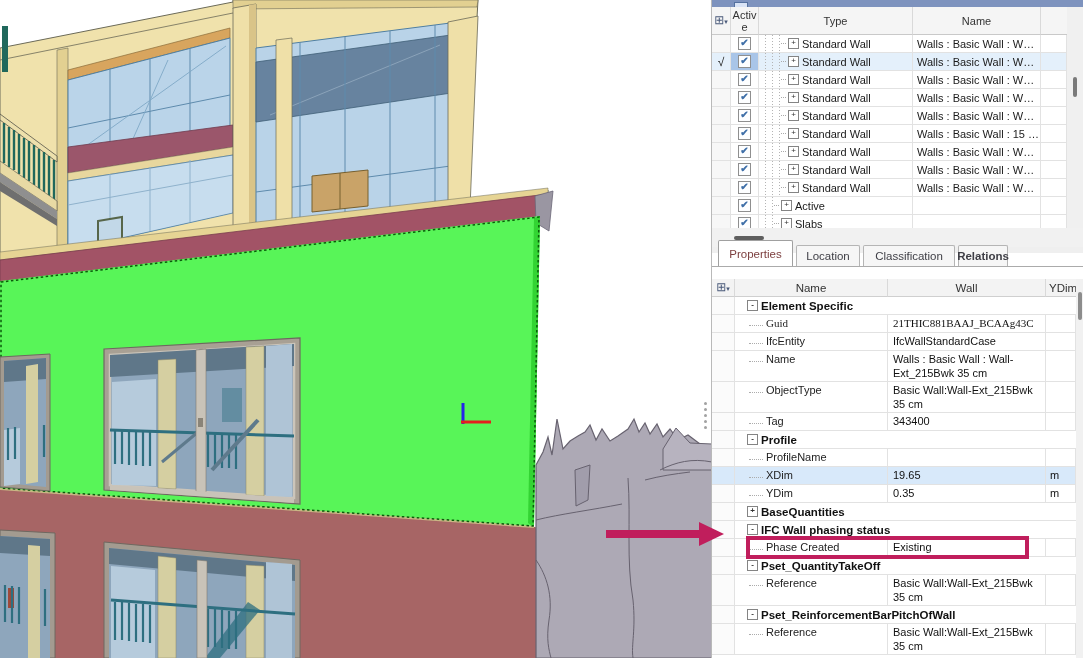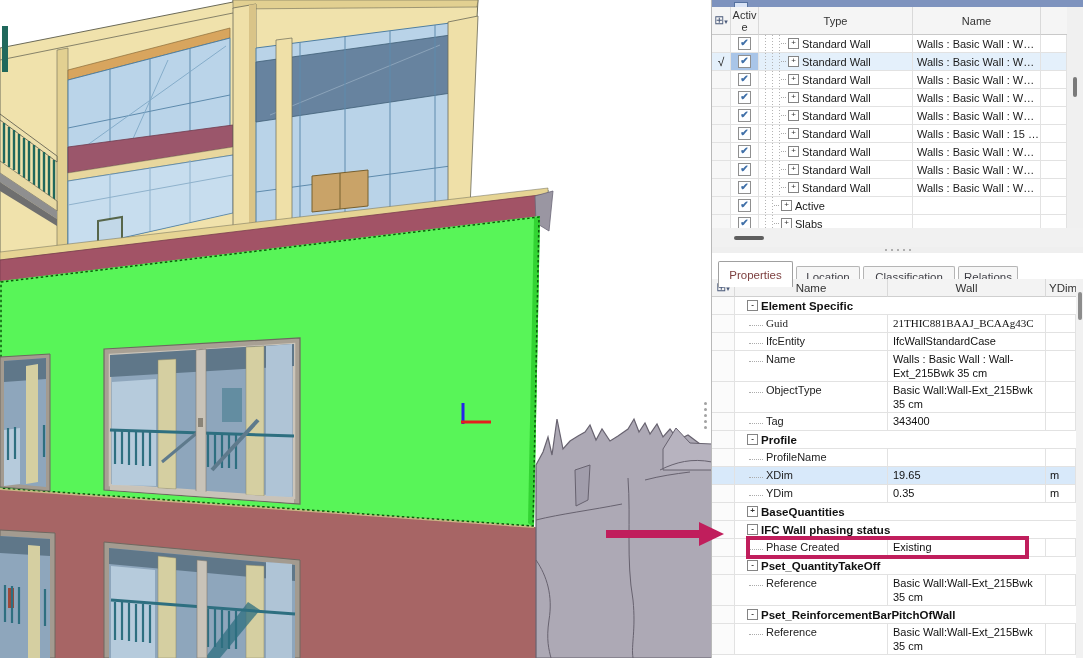--- a/index.html
+++ b/index.html
@@ -45,21 +45,21 @@
   #evsb{position:absolute;left:355px;top:7px;width:17px;height:221px;background:#F0F0F0;}
   #evsb .thumb{position:absolute;left:6px;top:70px;width:4px;height:20px;background:#7A7A7A;border-radius:2px;}
   #ehsb{position:absolute;left:0;top:228px;width:355px;height:19px;background:#F1F1F1;}
   #ehsb .thumb{position:absolute;left:22px;top:8px;width:30px;height:4px;background:#5E5E5E;border-radius:2px;}
   #ecorner{position:absolute;left:355px;top:228px;width:17px;height:19px;background:#F1F1F1;}
   
   #hsplit{position:absolute;left:0;top:247px;width:372px;height:6px;background:#EFEFEF;display:flex;
           align-items:center;justify-content:center;}
   #hsplit i{display:inline-block;width:2px;height:2px;border-radius:50%;background:#9A9A9A;margin:0 2px;}
   
-  #tabs{position:absolute;left:0;top:262px;width:372px;height:26px;border-bottom:1px solid #ABABAB;box-sizing:border-box;}
+  #tabs{position:absolute;left:0;top:241px;width:372px;height:26px;border-bottom:1px solid #ABABAB;box-sizing:border-box;}
   .tab{position:absolute;bottom:0;height:21px;background:#F6F6F6;border:1px solid #B5B5B5;border-bottom:none;
        border-radius:2px 2px 0 0;display:flex;align-items:center;justify-content:center;
        font-size:11.5px;color:#3F3F46;box-sizing:border-box;}
   .tab.active{height:26px;background:#fff;color:#7D4040;z-index:2;border-color:#A0A0A0;}
   
   #ptable-head{position:absolute;left:0;top:279px;width:364px;height:18px;display:flex;}
   .phcell{background:#F3F3F3;border-right:1px solid #D9D9D9;border-bottom:1px solid #CFCFCF;box-sizing:border-box;
           display:flex;align-items:center;justify-content:center;font-size:11.5px;color:#333;overflow:hidden;}
   .pc0{width:23px;} .pc1{width:153px;} .pc2{width:158px;} .pc3{width:30px;justify-content:flex-start;padding-left:3px;border-right:none;}
   #ptable-body{position:absolute;left:0;top:297px;width:364px;height:361px;overflow:hidden;background:#fff;}
@@ -481,21 +481,21 @@
         <i></i>
         <i></i>
         <i></i>
         <i></i>
     </div>
 
     <div id="tabs">
       <div class="tab active" style="left:6px;width:75px;">Properties</div>
       <div class="tab" style="left:84px;width:64px;">Location</div>
       <div class="tab" style="left:151px;width:92px;">Classification</div>
-      <div class="tab" style="left:246px;width:60px;">Relations</div>
+      <div class="tab" style="left:246px;width:50px;font-weight:bold;">Relations</div>
     </div>
 
     <div id="ptable-head">
       <div class="phcell pc0">
           <span class="grid-ic">⊞<small>▾</small></span>
         </div>
       <div class="phcell pc1">Name</div>
       <div class="phcell pc2">Wall</div>
       <div class="phcell pc3">YDim</div>
     </div>

